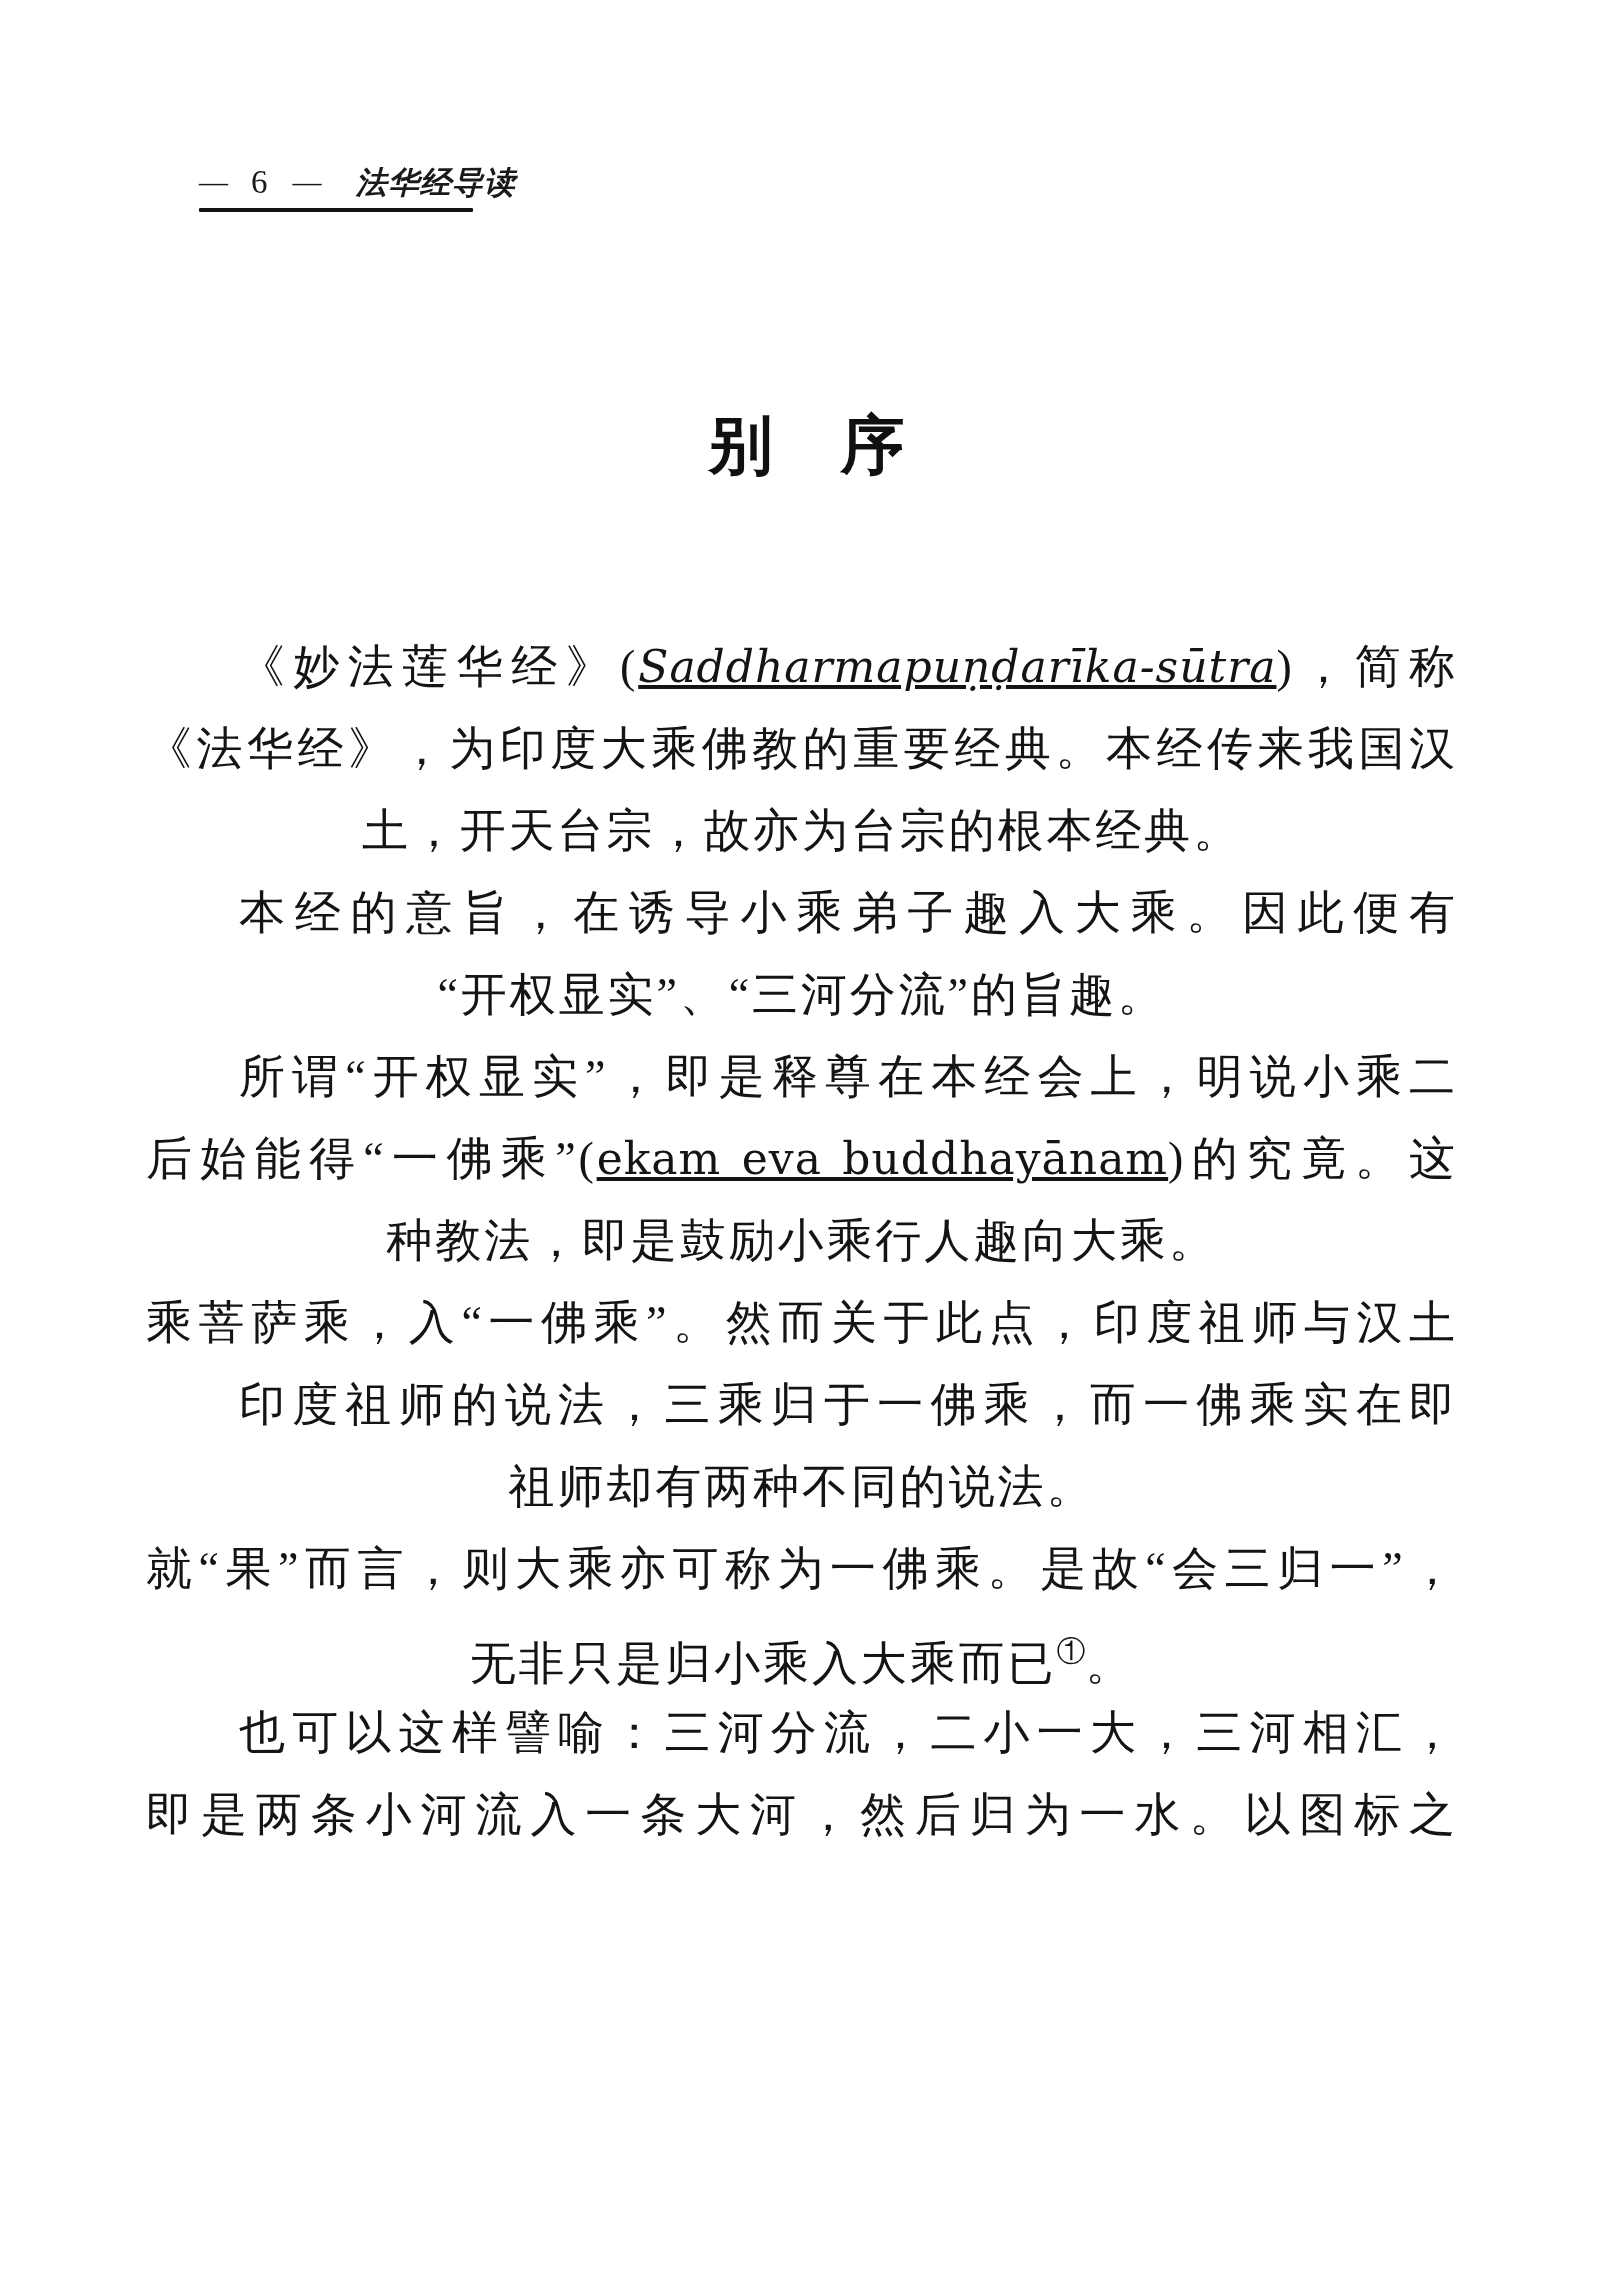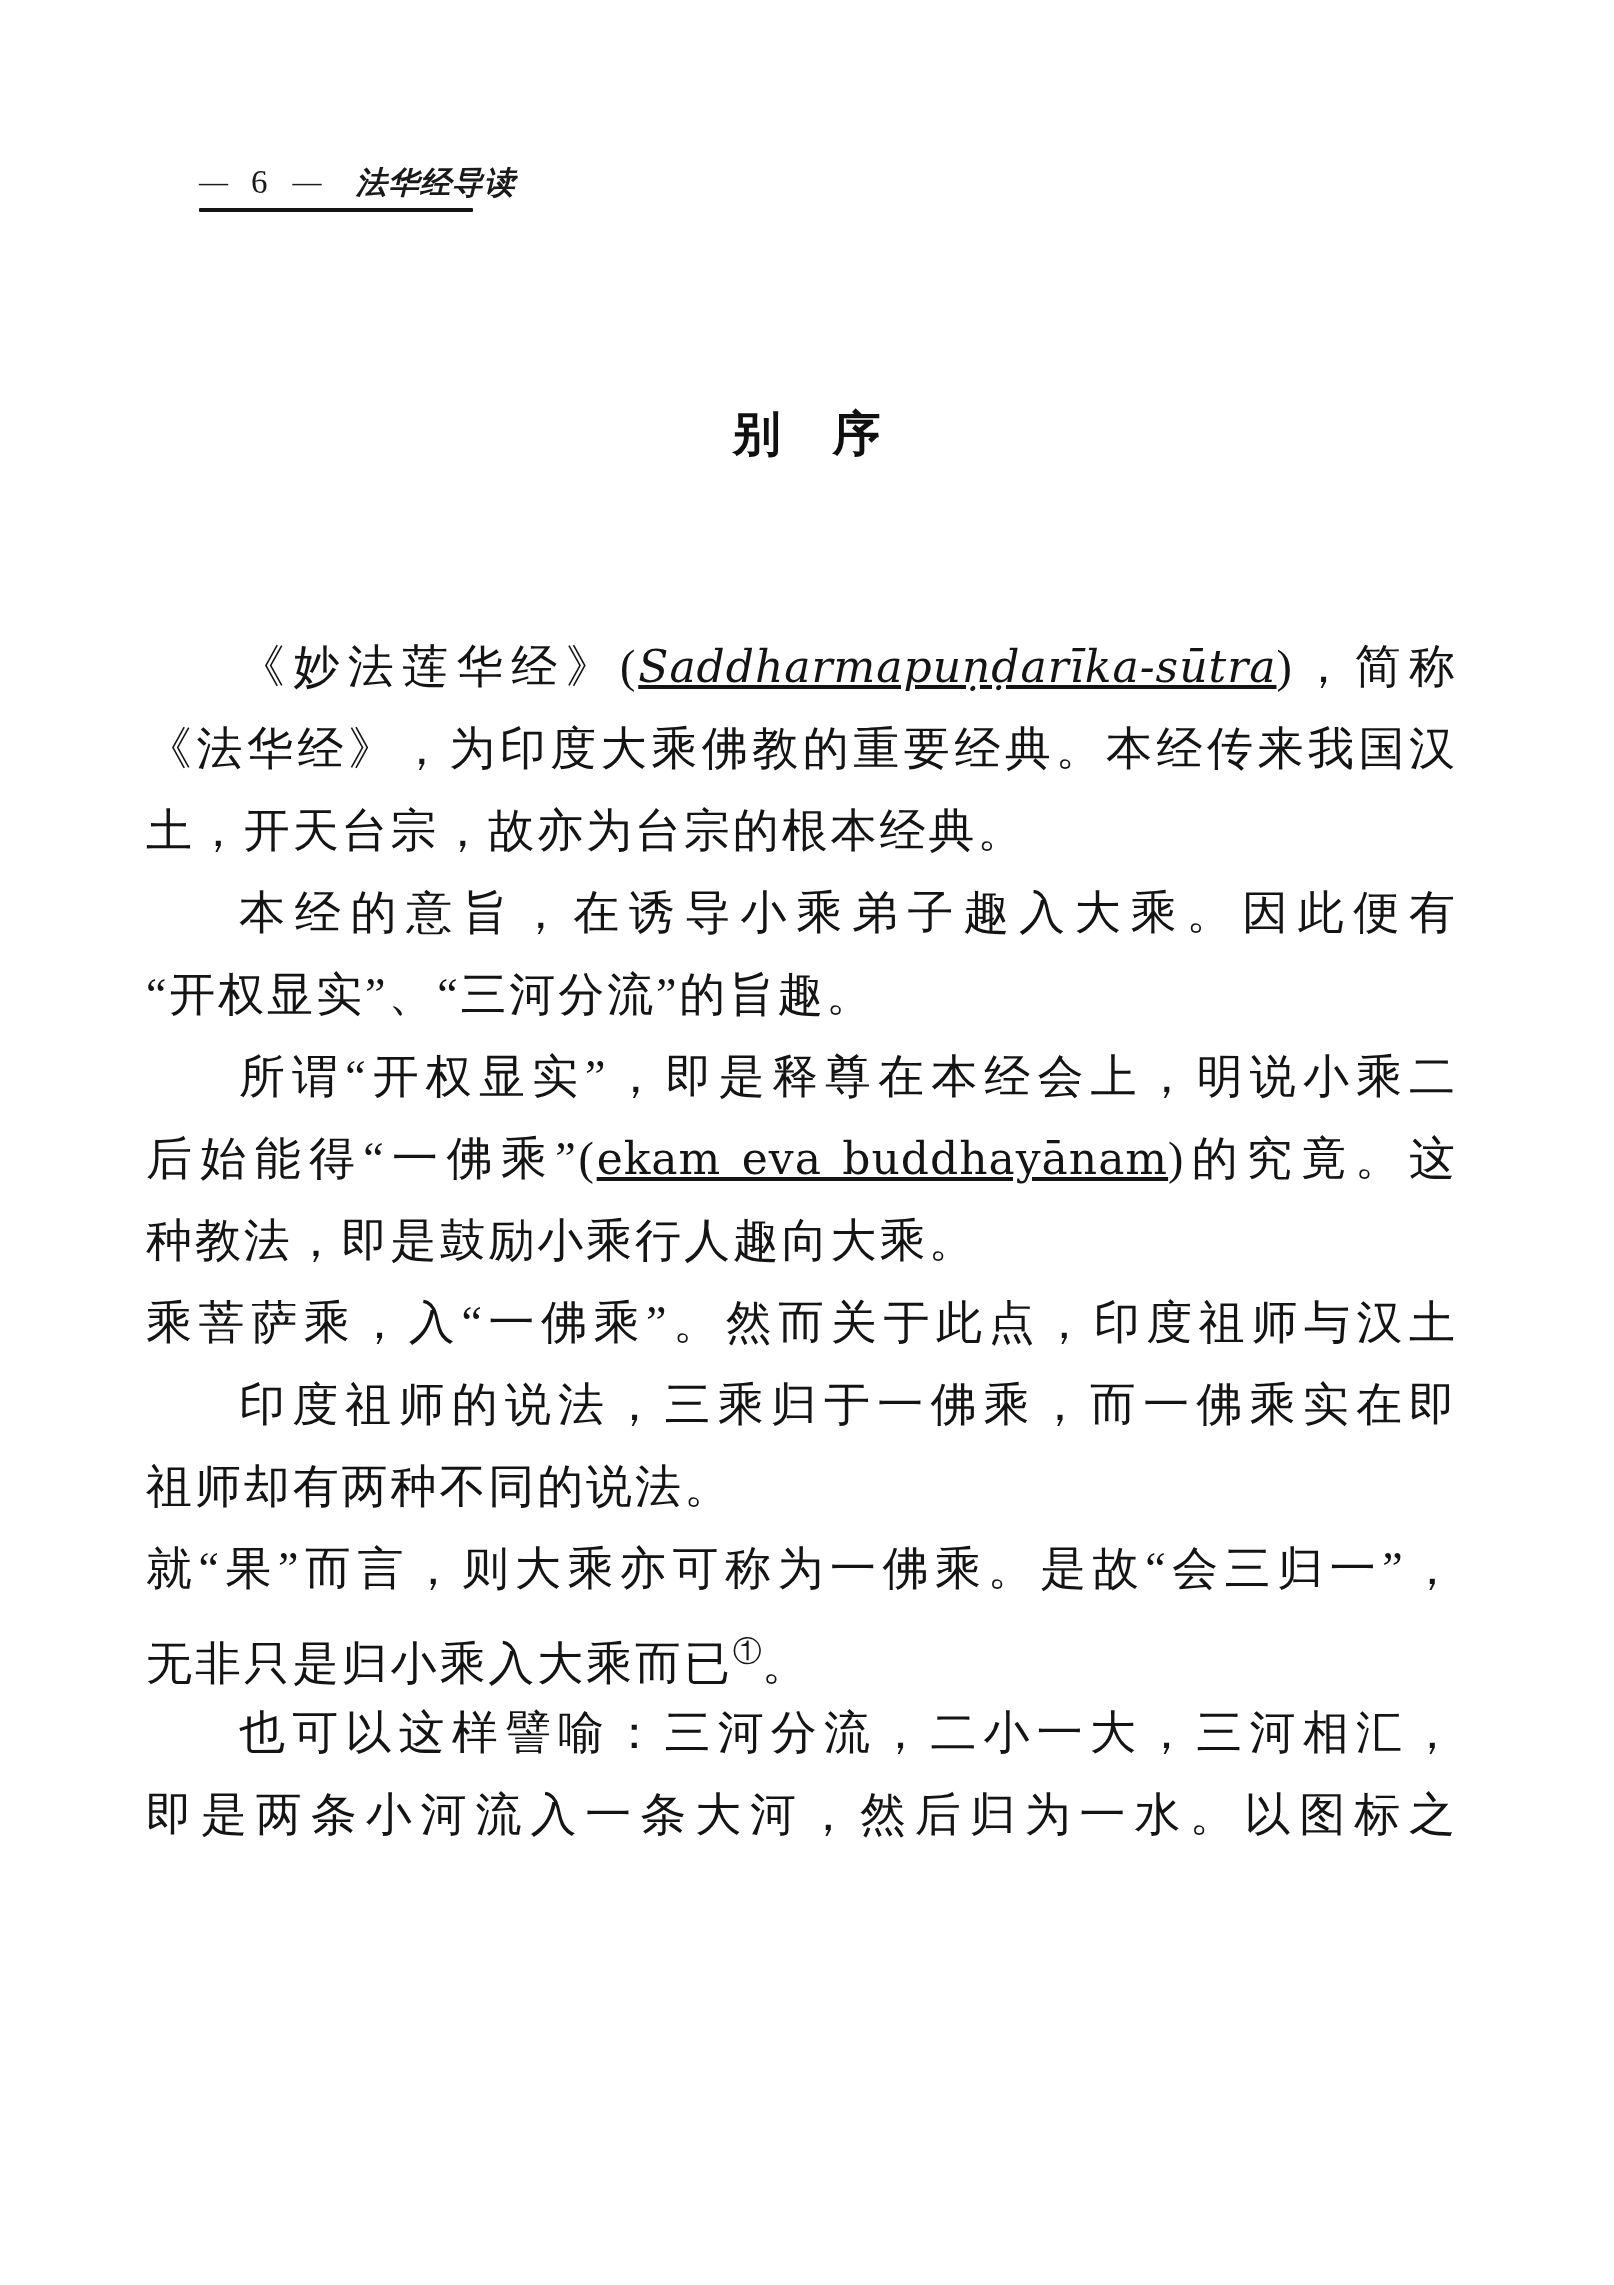--- a/index.html
+++ b/index.html
@@ -49,39 +49,40 @@
     width:274px;
     height:3.9px;
     background:#141414;
     border-radius:1px;
   }
   
   .chapter-title{
     position:absolute;
     top:402px;left:0;right:0;
     text-align:center;
-    font-size:48px;
+    font-size:64px;
     font-weight:bold;
     letter-spacing:1.9px;
     color:#101010;
   }
   
   .body-text{
     position:absolute;
     top:626px;
     left:146px;
     width:1312px;
   }
   .line{
     height:82px;
     line-height:82px;
     font-size:46px;
     letter-spacing:2.9px;
     white-space:nowrap;
     color:#141414;
+    text-align:center;
   }
   .line.full{
     text-align:justify;
     text-align-last:justify;
     white-space:normal;
   }
   .line.indent{
     text-indent:93px;
   }
   .latin{

